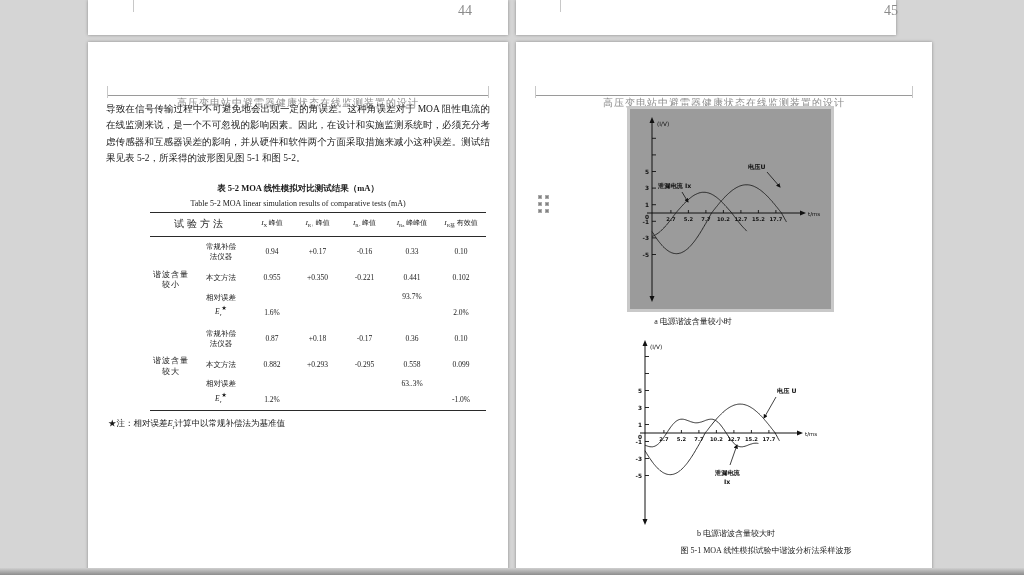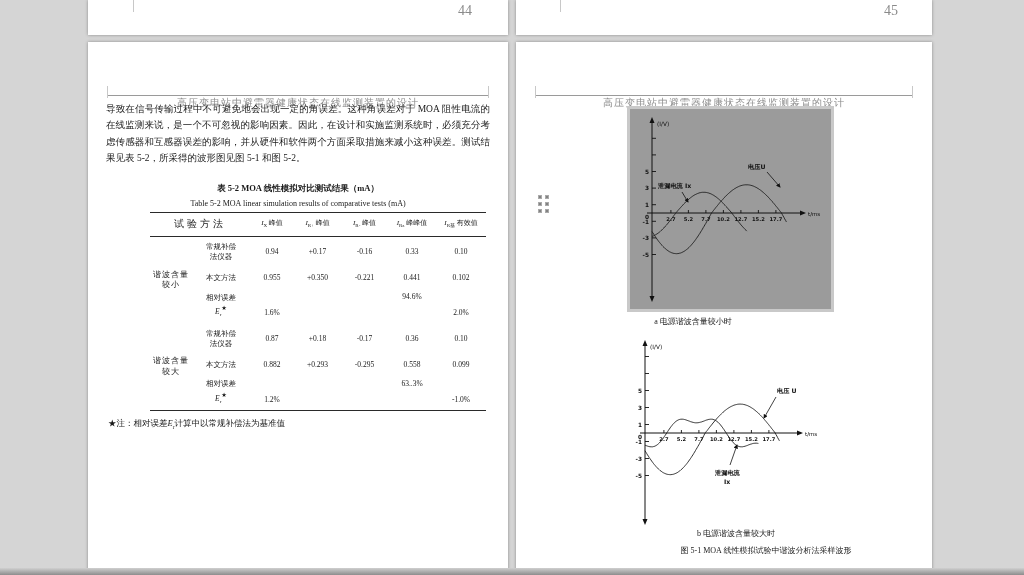--- a/index.html
+++ b/index.html
@@ -1,20 +1,20 @@
 <!DOCTYPE html>
 <html><head>
 <meta charset="utf-8">
 <style>
   html,body{margin:0;padding:0;}
   body{width:1024px;height:575px;overflow:hidden;background:#d5d5d5;position:relative;
        font-family:"Liberation Serif","DejaVu Serif",serif;color:#1a1a1a;}
   .page{position:absolute;background:#ffffff;box-shadow:0 0 3px rgba(0,0,0,.35);}
   .page-sliver-left{left:88px;top:0;width:420px;height:35px;}
-  .page-sliver-right{left:516px;top:0;width:416px;height:35px;}
+  .page-sliver-right{left:516px;top:0;width:380px;height:35px;}
   .page-left{left:88px;top:42px;width:420px;height:533px;}
   .page-right{left:516px;top:42px;width:416px;height:533px;}
   .pagenum{position:absolute;top:3px;font-size:14px;color:#8a8a8a;text-align:right;}
   .margin-mark{position:absolute;width:1px;background:#c8c8c8;}
   .doc-header{position:absolute;top:30px;left:0;right:0;text-align:center;
       font-size:10px;color:#8c8c8c;letter-spacing:1px;margin-top:24px;}
   .header-rule{position:absolute;top:53px;left:19px;right:19px;height:1px;background:#9a9a9a;}
   .corner-mark{position:absolute;top:42px;width:1px;height:12px;background:#c8c8c8;}
   .body-par{position:absolute;top:59px;left:18px;right:18px;font-size:9.5px;line-height:16.4px;
       text-align:justify;text-justify:inter-ideograph;}
@@ -108,21 +108,21 @@
           <td class="td-val"><span>+0.350</span></td>
           <td class="td-val"><span>-0.221</span></td>
           <td class="td-val"><span>0.441</span></td>
           <td class="td-val"><span>0.102</span></td>
         </tr>
         <tr class="h-err">
           <td class="td-method">相对误差<br><i>E</i><sub>r</sub><sup>★</sup></td>
           <td class="td-val"><span class="err-lo">1.6%</span></td>
           <td class="td-val"><span></span></td>
           <td class="td-val"><span></span></td>
-          <td class="td-val"><span class="err-hi">94.6%</span></td>
+          <td class="td-val"><span class="err-hi">93.7%</span></td>
           <td class="td-val"><span class="err-lo">2.0%</span></td>
         </tr>
         <tr class="h-tall">
           <td rowspan="3" class="td-group">谐波含量<br>较大</td>
           <td class="td-method">常规补偿<br>法仪器</td>
           <td class="td-val"><span>0.87</span></td>
           <td class="td-val"><span>+0.18</span></td>
           <td class="td-val"><span>-0.17</span></td>
           <td class="td-val"><span>0.36</span></td>
           <td class="td-val"><span>0.10</span></td>

